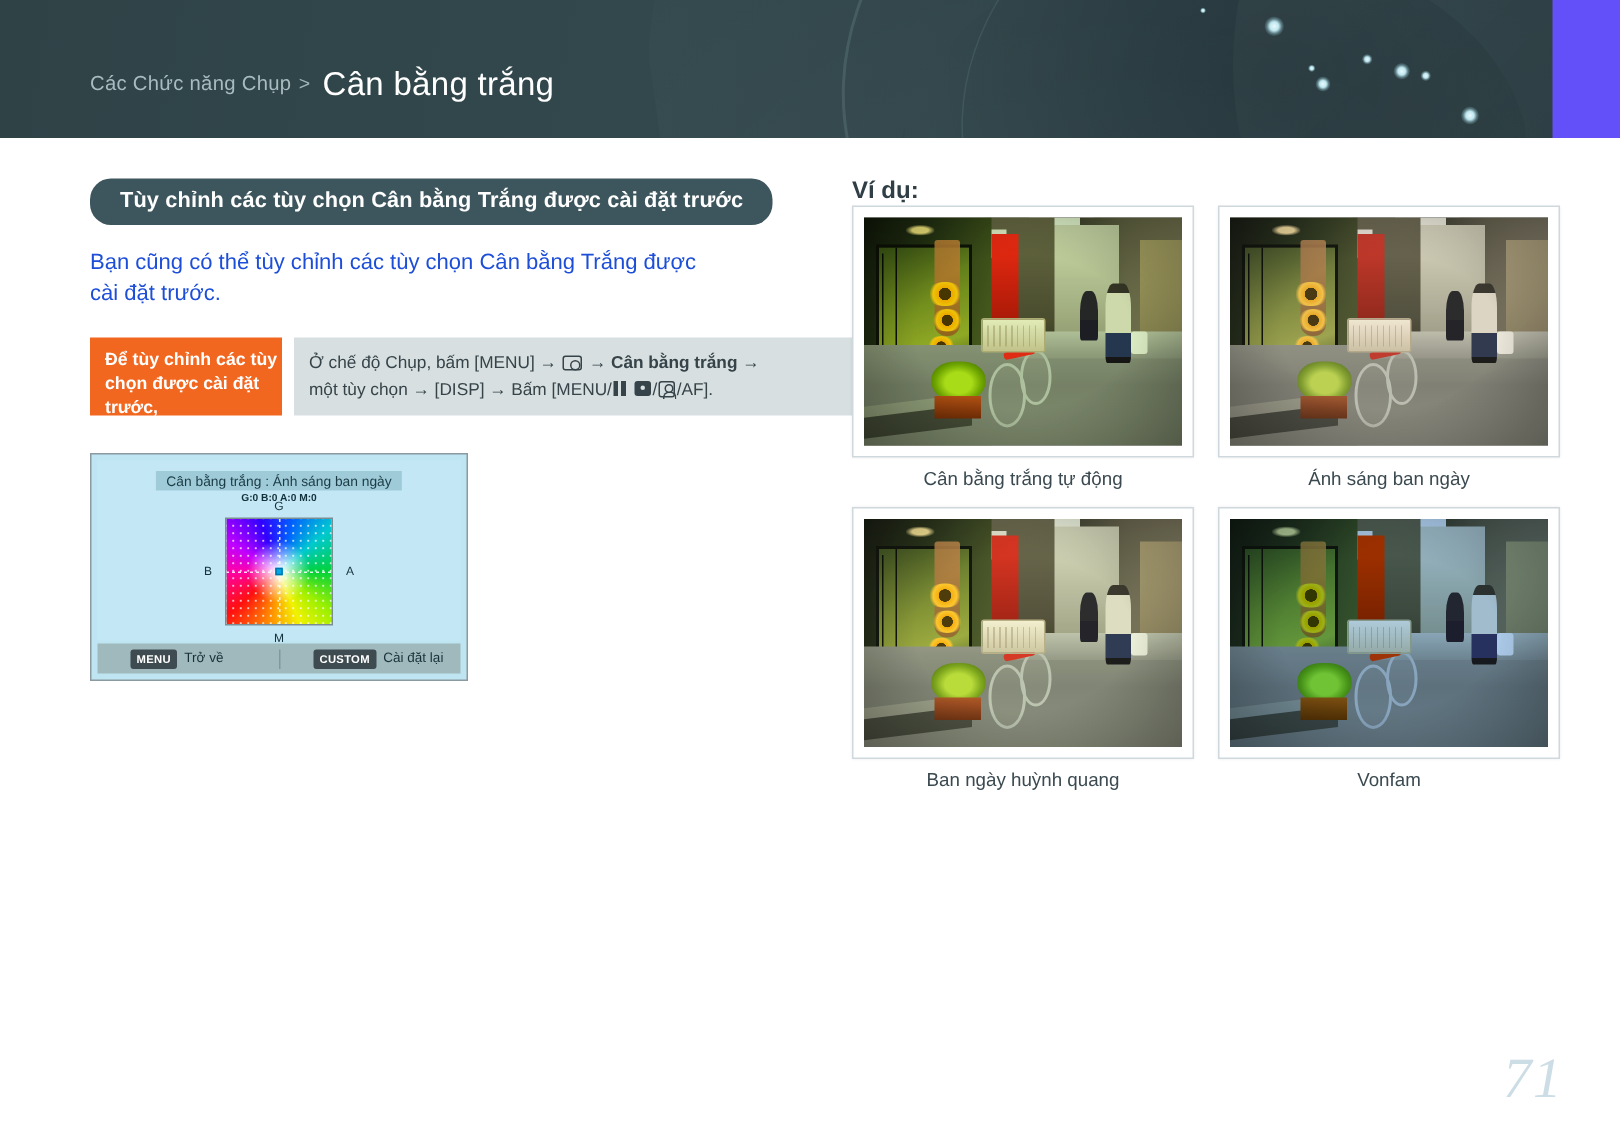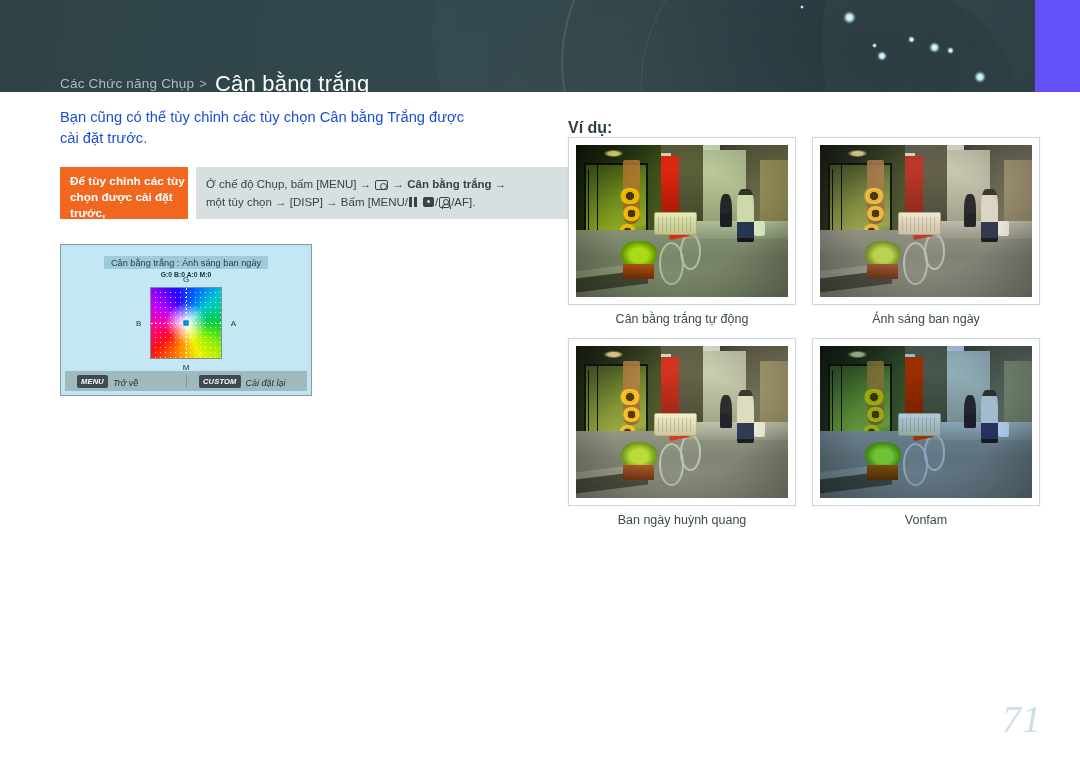--- a/index.html
+++ b/index.html
@@ -52,21 +52,21 @@
   }
   .sparkle {
     position: absolute; border-radius: 50%;
     background: radial-gradient(circle, #eafaff 0%, #bfe6ee 32%, rgba(160,215,228,0.35) 55%, rgba(160,215,228,0) 75%);
   }
   .purple-bar {
     position: absolute; right: 0; top: 0; width: 45px; height: 92px;
     background: #6450f8;
   }
   .breadcrumb {
-    position: absolute; left: 60px; top: 68px;
+    position: absolute; left: 60px; top: 40px;
     color: #a8bcc0; font-size: 13.5px; letter-spacing: .2px;
     white-space: nowrap;
   }
   .breadcrumb .sep { margin: 0 5px; color: #9fb4b8; font-size: 13px; }
   .breadcrumb .cur {
     color: #ffffff; font-size: 22px; font-weight: 400;
     position: relative; top: 3px; margin-left: 3px;
   }
 
   
@@ -195,21 +195,21 @@
   .gl { position: absolute; color: #13323b; font-size: 8px; }
   .gl-g { left: 50%; transform: translateX(-50%); top: -12px; }
   .gl-m { left: 50%; transform: translateX(-50%); bottom: -13px; }
   .gl-b { left: -14px; top: 50%; transform: translateY(-50%); }
   .gl-a { right: -14px; top: 50%; transform: translateY(-50%); }
 
   .lcd-footer {
     position: absolute; left: 4px; right: 4px; bottom: 4px; height: 20px;
     background: #9fb9bc; display: flex; align-items: center;
   }
-  .lcd-fhalf { width: 50%; display: flex; align-items: flex-end; padding-left: 12px; font-style: italic; }
+  .lcd-fhalf { width: 50%; display: flex; align-items: flex-start; padding-left: 22px; }
   .lcd-fhalf + .lcd-fhalf { border-left: 1px solid #8099a0; }
   .key {
     background: #3e4b50; color: #fff; font-size: 7.5px; font-weight: bold;
     padding: 2px 4px; border-radius: 2px; margin-right: 5px; letter-spacing: .2px;
   }
   .lcd-ftext { color: #17313a; font-size: 9px; }
 
   
   .right-col { position: absolute; left: 560px; top: 92px; width: 500px; }
   .vidu { margin: 27px 0 0 8px; color: #2f3f45; font-size: 16px; font-weight: bold; }
@@ -396,20 +396,21 @@
 
     <div class="purple-bar"></div>
 
     <div class="breadcrumb">
       <span>Các Chức năng Chụp</span><span class="sep">&gt;</span><span class="cur">Cân bằng trắng</span>
     </div>
   </div>
 
   <div class="left-col">
 
+    <div class="pill">Tùy chỉnh các tùy chọn Cân bằng Trắng được cài đặt trước</div>
 
     <div class="body-text">Bạn cũng có thể tùy chỉnh các tùy chọn Cân bằng Trắng được cài đặt trước.</div>
 
     <div class="instr-wrap">
       <div class="instr-label">Để tùy chỉnh các tùy chọn được cài đặt trước,</div>
       <div class="instr-body">
         <span>Ở chế độ Chụp, bấm [MENU] →</span>
         <span class="ico ico-cam"></span>
         <span>→</span>
         <b>Cân bằng trắng</b>

